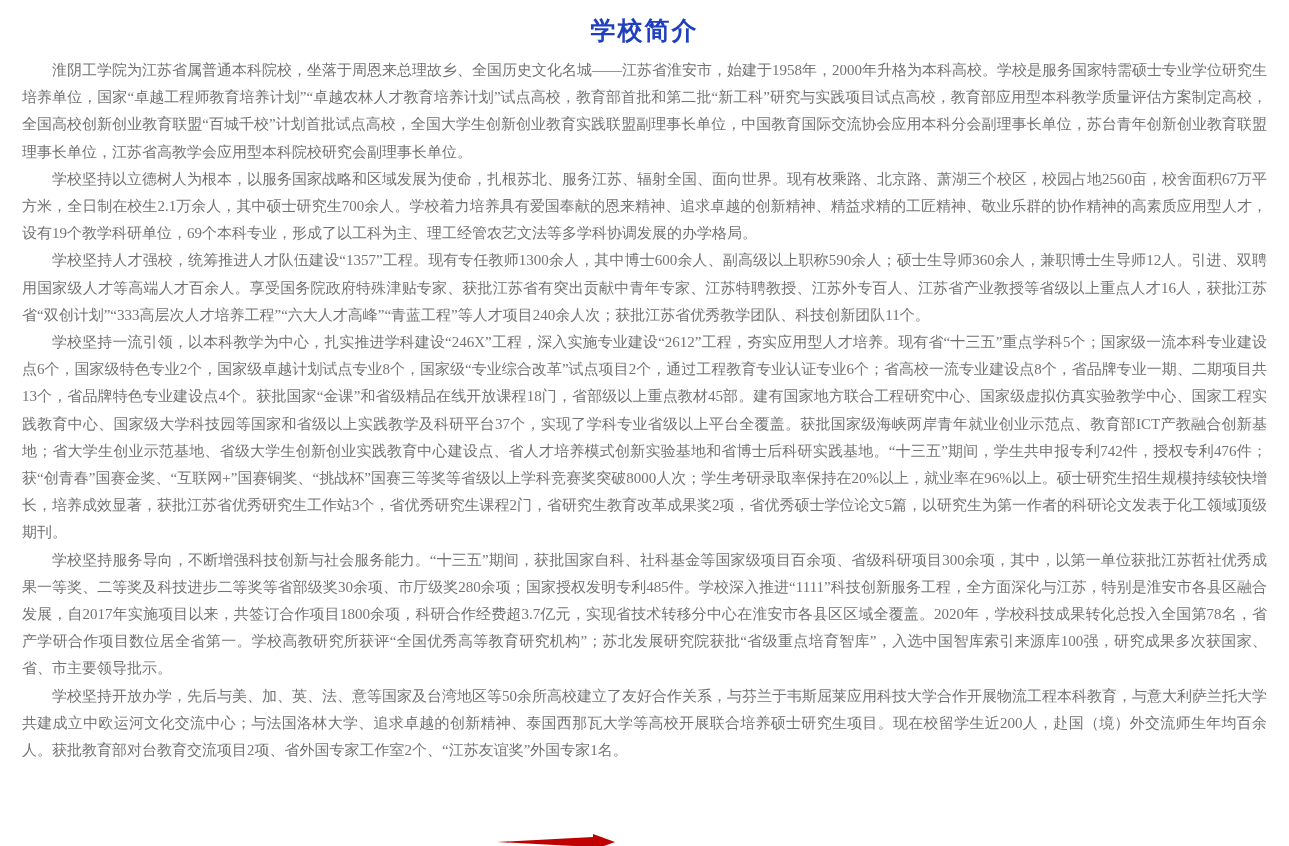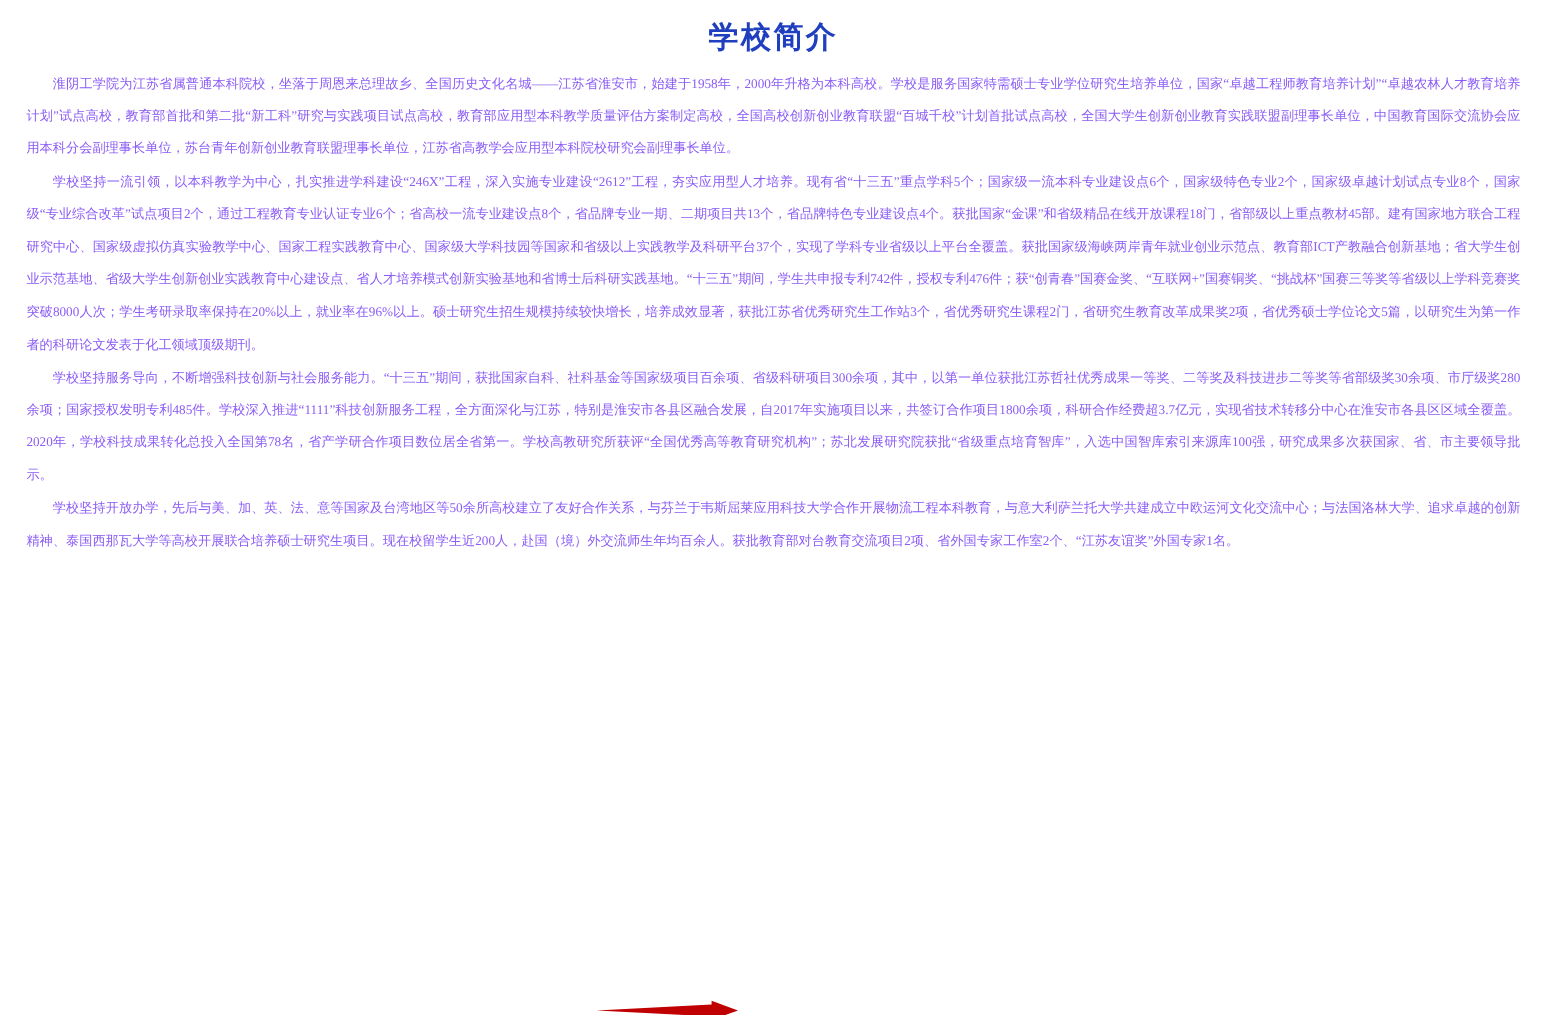--- a/index.html
+++ b/index.html
@@ -27,26 +27,26 @@
     color: #1f3fbf;
     font-size: 25px;
     font-weight: bold;
     letter-spacing: 2px;
     margin: 4px 0 10px 0;
     font-family: "Liberation Sans", "DejaVu Sans", sans-serif;
   }
   .body-text p {
     margin: 0 0 0 0;
     text-indent: 2em;
-    font-size: 11px;
+    font-size: 15px;
     line-height: 27.2px;
     text-align: justify;
     text-justify: inter-ideograph;
     letter-spacing: 0px;
-    color: #8b5cf6;
+    color: #737373;
   }
   .body-text p:last-child {
     margin-bottom: 0;
   }
   .cursor-arrow {
     position: absolute;
     left: 497px;
     top: 833px;
     width: 120px;
     height: 18px;
@@ -55,20 +55,22 @@
 </style>
 </head>
 <body>
 
 <div class="page">
 
   <div class="doc-title">学校简介</div>
 
   <div class="body-text">
     <p>淮阴工学院为江苏省属普通本科院校，坐落于周恩来总理故乡、全国历史文化名城——江苏省淮安市，始建于1958年，2000年升格为本科高校。学校是服务国家特需硕士专业学位研究生培养单位，国家“卓越工程师教育培养计划”“卓越农林人才教育培养计划”试点高校，教育部首批和第二批“新工科”研究与实践项目试点高校，教育部应用型本科教学质量评估方案制定高校，全国高校创新创业教育联盟“百城千校”计划首批试点高校，全国大学生创新创业教育实践联盟副理事长单位，中国教育国际交流协会应用本科分会副理事长单位，苏台青年创新创业教育联盟理事长单位，江苏省高教学会应用型本科院校研究会副理事长单位。</p>
+    <p>学校坚持以立德树人为根本，以服务国家战略和区域发展为使命，扎根苏北、服务江苏、辐射全国、面向世界。现有枚乘路、北京路、萧湖三个校区，校园占地2560亩，校舍面积67万平方米，全日制在校生2.1万余人，其中硕士研究生700余人。学校着力培养具有爱国奉献的恩来精神、追求卓越的创新精神、精益求精的工匠精神、敬业乐群的协作精神的高素质应用型人才，设有19个教学科研单位，69个本科专业，形成了以工科为主、理工经管农艺文法等多学科协调发展的办学格局。</p>
+    <p>学校坚持人才强校，统筹推进人才队伍建设“1357”工程。现有专任教师1300余人，其中博士600余人、副高级以上职称590余人；硕士生导师360余人，兼职博士生导师12人。引进、双聘用国家级人才等高端人才百余人。享受国务院政府特殊津贴专家、获批江苏省有突出贡献中青年专家、江苏特聘教授、江苏外专百人、江苏省产业教授等省级以上重点人才16人，获批江苏省“双创计划”“333高层次人才培养工程”“六大人才高峰”“青蓝工程”等人才项目240余人次；获批江苏省优秀教学团队、科技创新团队11个。</p>
     <p>学校坚持一流引领，以本科教学为中心，扎实推进学科建设“246X”工程，深入实施专业建设“2612”工程，夯实应用型人才培养。现有省“十三五”重点学科5个；国家级一流本科专业建设点6个，国家级特色专业2个，国家级卓越计划试点专业8个，国家级“专业综合改革”试点项目2个，通过工程教育专业认证专业6个；省高校一流专业建设点8个，省品牌专业一期、二期项目共13个，省品牌特色专业建设点4个。获批国家“金课”和省级精品在线开放课程18门，省部级以上重点教材45部。建有国家地方联合工程研究中心、国家级虚拟仿真实验教学中心、国家工程实践教育中心、国家级大学科技园等国家和省级以上实践教学及科研平台37个，实现了学科专业省级以上平台全覆盖。获批国家级海峡两岸青年就业创业示范点、教育部ICT产教融合创新基地；省大学生创业示范基地、省级大学生创新创业实践教育中心建设点、省人才培养模式创新实验基地和省博士后科研实践基地。“十三五”期间，学生共申报专利742件，授权专利476件；获“创青春”国赛金奖、“互联网+”国赛铜奖、“挑战杯”国赛三等奖等省级以上学科竞赛奖突破8000人次；学生考研录取率保持在20%以上，就业率在96%以上。硕士研究生招生规模持续较快增长，培养成效显著，获批江苏省优秀研究生工作站3个，省优秀研究生课程2门，省研究生教育改革成果奖2项，省优秀硕士学位论文5篇，以研究生为第一作者的科研论文发表于化工领域顶级期刊。</p>
     <p>学校坚持服务导向，不断增强科技创新与社会服务能力。“十三五”期间，获批国家自科、社科基金等国家级项目百余项、省级科研项目300余项，其中，以第一单位获批江苏哲社优秀成果一等奖、二等奖及科技进步二等奖等省部级奖30余项、市厅级奖280余项；国家授权发明专利485件。学校深入推进“1111”科技创新服务工程，全方面深化与江苏，特别是淮安市各县区融合发展，自2017年实施项目以来，共签订合作项目1800余项，科研合作经费超3.7亿元，实现省技术转移分中心在淮安市各县区区域全覆盖。2020年，学校科技成果转化总投入全国第78名，省产学研合作项目数位居全省第一。学校高教研究所获评“全国优秀高等教育研究机构”；苏北发展研究院获批“省级重点培育智库”，入选中国智库索引来源库100强，研究成果多次获国家、省、市主要领导批示。</p>
     <p>学校坚持开放办学，先后与美、加、英、法、意等国家及台湾地区等50余所高校建立了友好合作关系，与芬兰于韦斯屈莱应用科技大学合作开展物流工程本科教育，与意大利萨兰托大学共建成立中欧运河文化交流中心；与法国洛林大学、追求卓越的创新精神、泰国西那瓦大学等高校开展联合培养硕士研究生项目。现在校留学生近200人，赴国（境）外交流师生年均百余人。获批教育部对台教育交流项目2项、省外国专家工作室2个、“江苏友谊奖”外国专家1名。</p>
     <p></p>
   </div>
 
   <svg class="cursor-arrow" viewBox="0 0 120 18" xmlns="http://www.w3.org/2000/svg">
     <path d="M0 9 L96 4 L96 1 L118 9 L96 17 L96 14 Z" fill="#c00000"></path>
   </svg>
 

